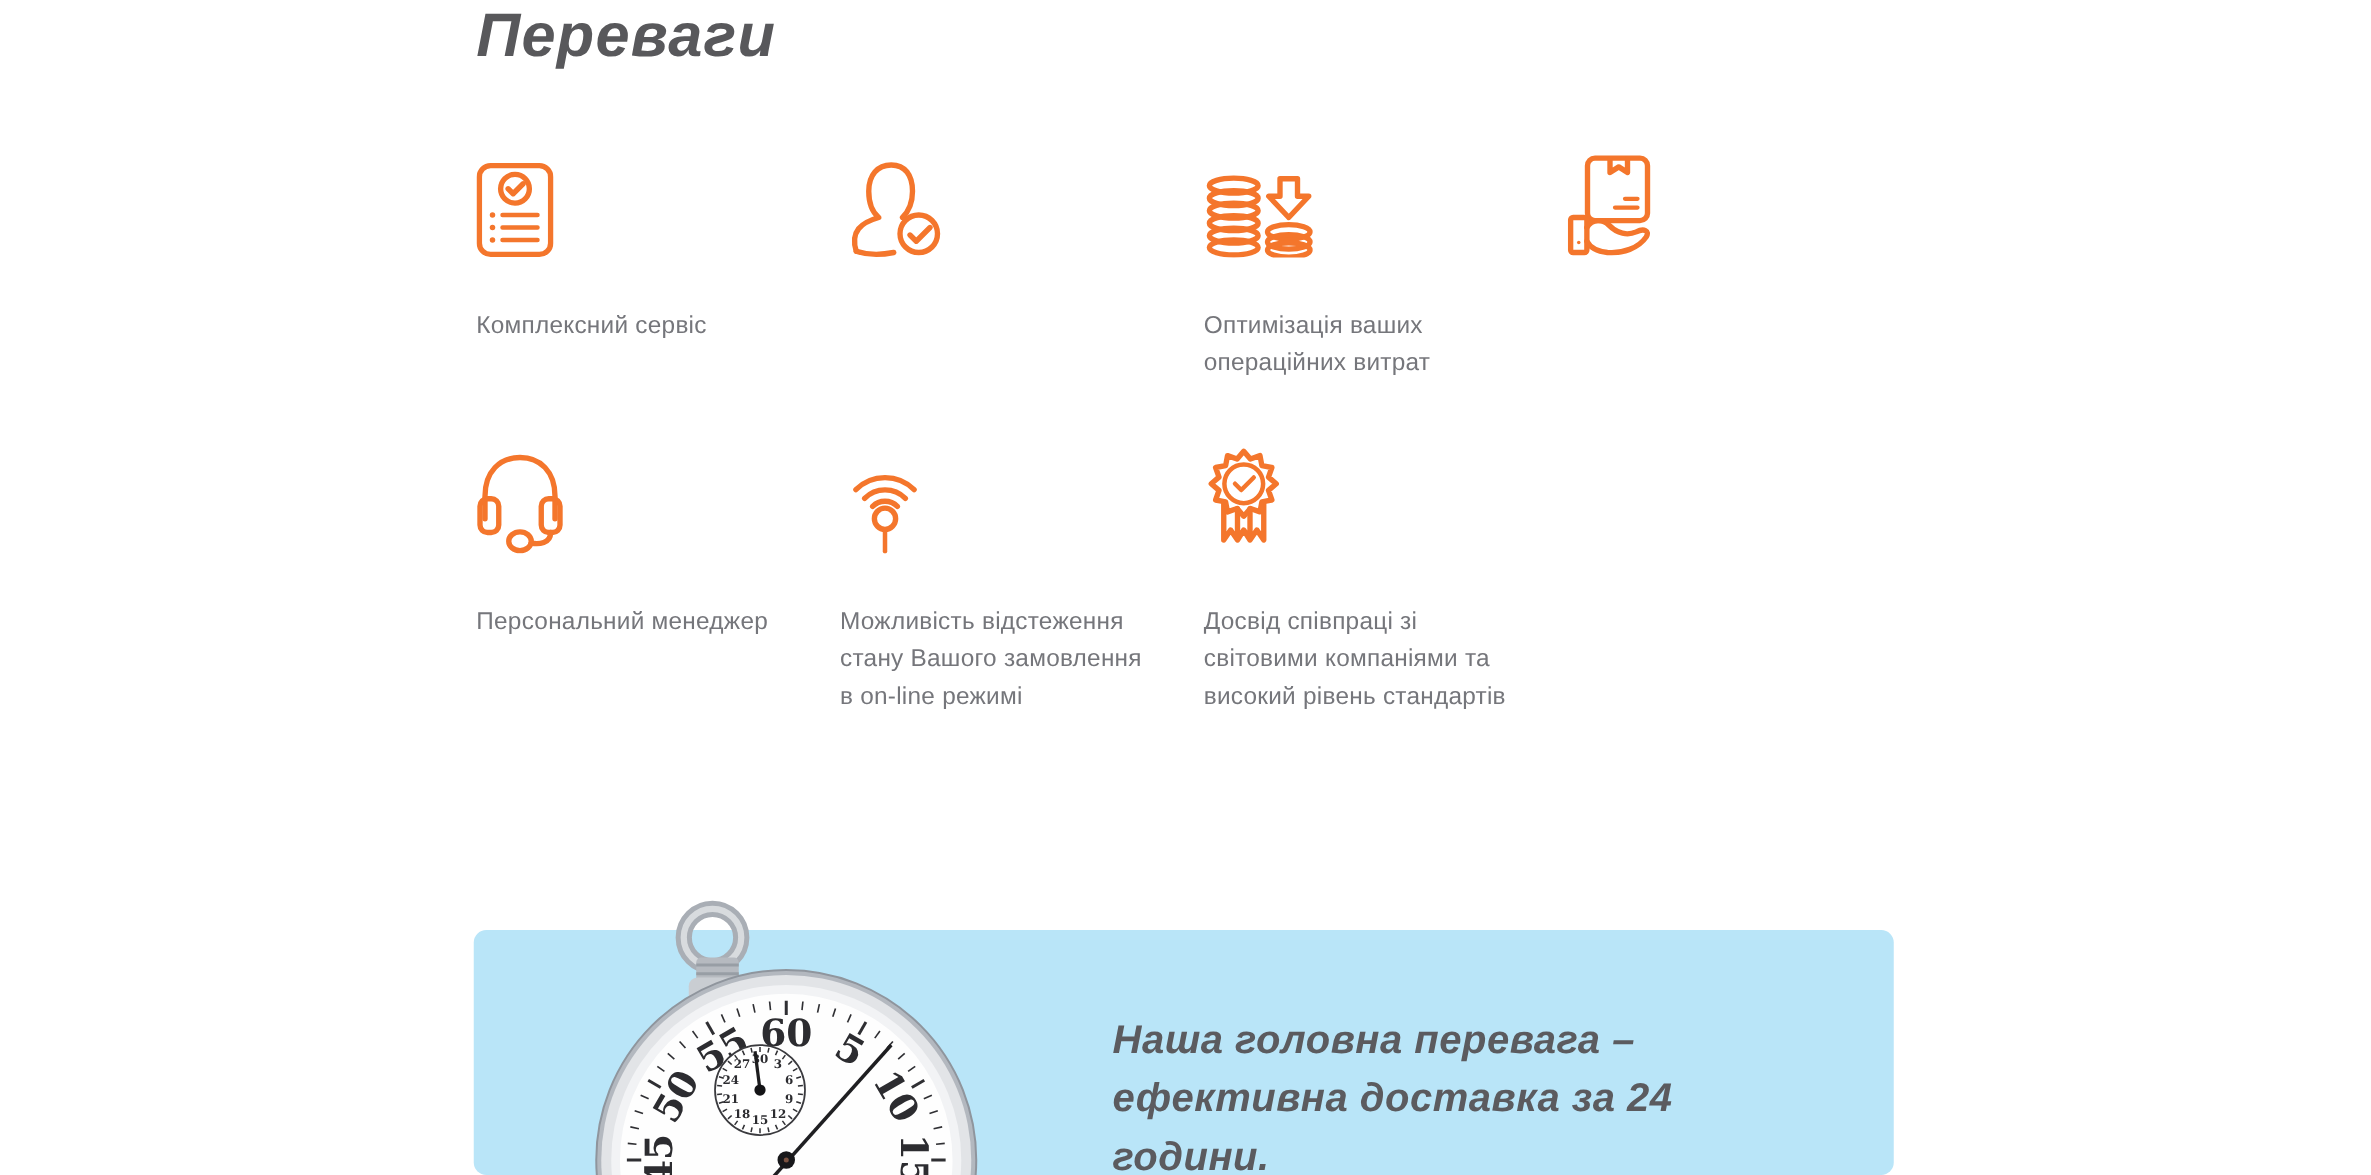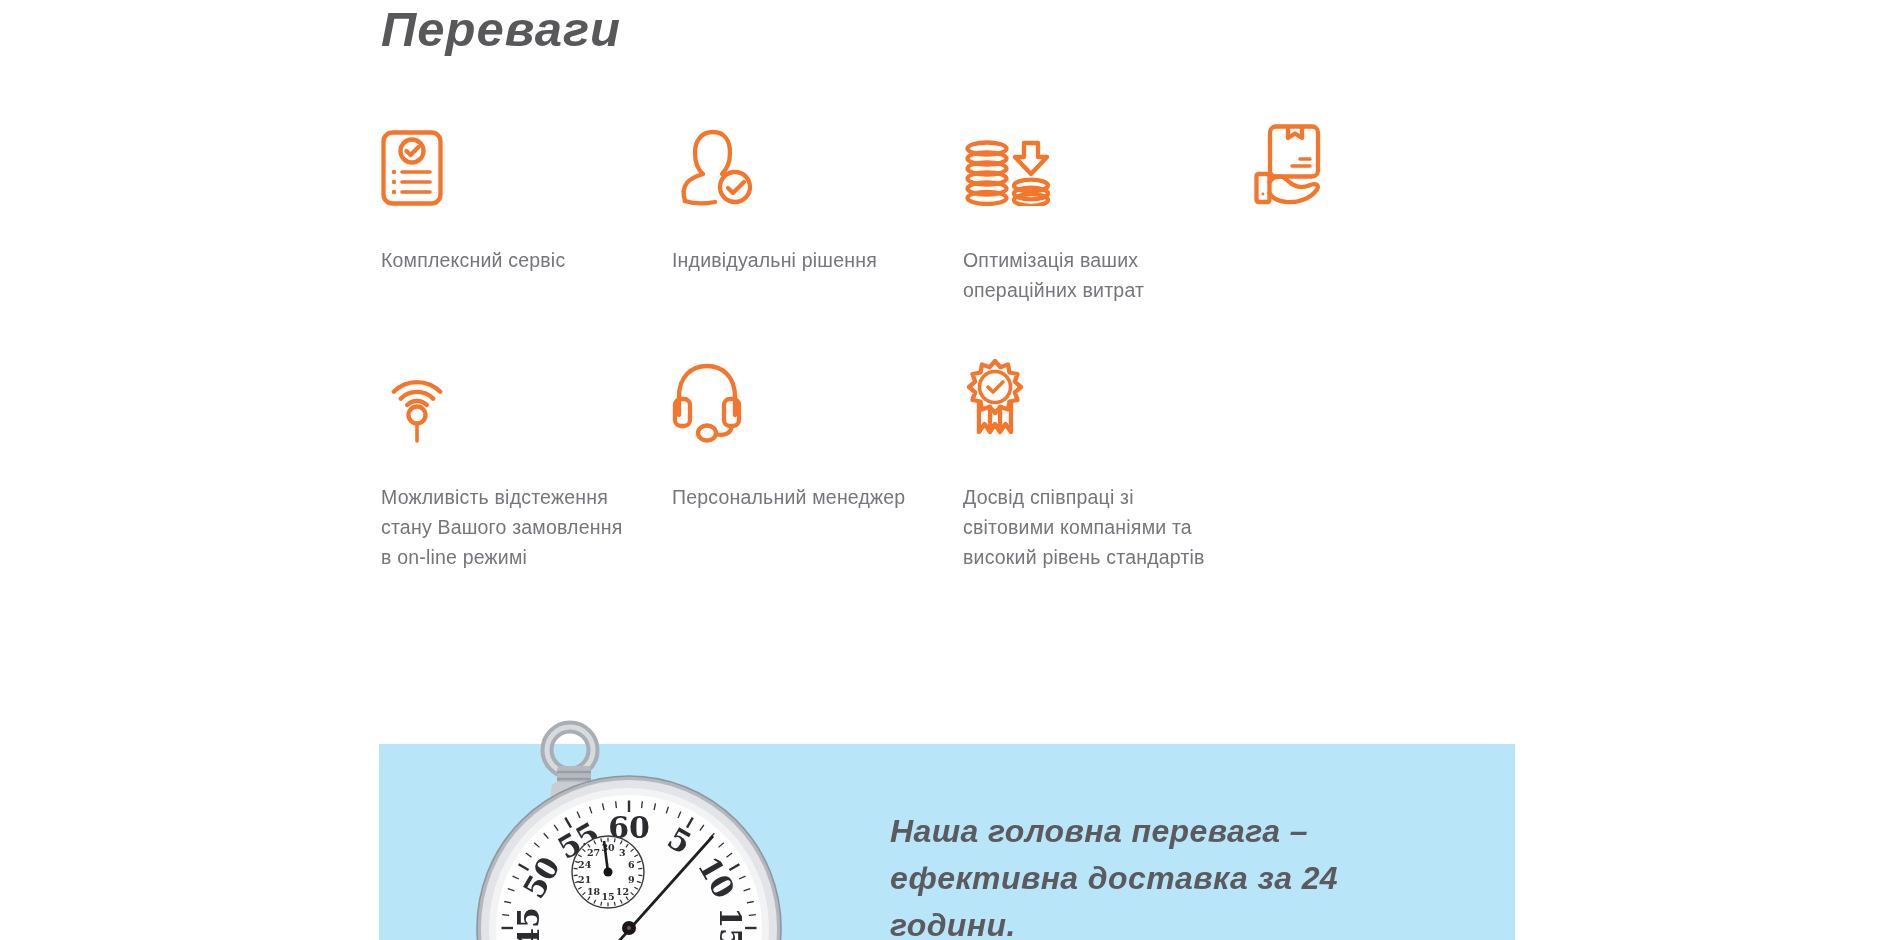--- a/index.html
+++ b/index.html
@@ -15,21 +15,21 @@
   .features{position:absolute;left:381px;top:128px;display:grid;
     grid-template-columns:repeat(4,261px);column-gap:30px;row-gap:60px;}
   .feature .icon-box{height:78px;display:flex;align-items:flex-end;}
   .feature .label{margin-top:39px;font-size:19.5px;line-height:30px;color:#75767b;
     letter-spacing:.2px;white-space:pre-line;}
 
   
   .oicon *{stroke:#f4762c;stroke-width:4.3;fill:none;stroke-linecap:round;stroke-linejoin:round;}
 
   
-  .banner{position:absolute;left:379px;top:744px;width:1136px;height:196px;background:#b9e5f8;}
+  .banner{position:absolute;left:379px;top:744px;width:1136px;height:196px;background:#b9e5f8;border-radius:10px;}
   .banner-heading{position:absolute;left:511px;top:64px;margin:0;width:470px;
     font-size:32px;line-height:47px;font-weight:700;font-style:italic;
     color:#5b5b5f;letter-spacing:.4px;white-space:pre-line;}
 
   .stopwatch{position:absolute;left:400px;top:712px;}
   .dial-num{font-family:"DejaVu Serif",serif;font-size:30px;font-weight:700;fill:#2c2c30;}
   .sub-num{font-family:"DejaVu Serif",serif;font-size:9.5px;font-weight:700;fill:#2c2c30;}
 </style>
 </head>
 <body>
@@ -57,21 +57,20 @@
 
     <div class="feature">
       <div class="icon-box">
         <svg class="oicon" width="84" height="78" viewBox="0 0 84 78">
           <path d="M13,73 C8,57 17,50 31,46 C25,41 23,34 23,25 C23,12 30,4 41,4 C52,4 58,12 58,25 C58,34 55,41 50,46 C59,48 65,52 68,57"></path>
           <path d="M13,73 C22,76 33,76 43,74"></path>
           <circle cx="63" cy="59" r="15" style="fill:#ffffff"></circle>
           <path d="M56,60 l5,5 l11,-11"></path>
         </svg>
       </div>
-      <div class="label">Індивідуальні рішення</div>
     </div>
 
     <div class="feature">
       <div class="icon-box">
         <svg class="oicon" width="88" height="66" viewBox="0 0 88 66">
           <ellipse cx="24" cy="8.5" rx="19.5" ry="6"></ellipse>
           <ellipse cx="24" cy="18.5" rx="19.5" ry="6"></ellipse>
           <ellipse cx="24" cy="28.5" rx="19.5" ry="6"></ellipse>
           <ellipse cx="24" cy="38.5" rx="19.5" ry="6"></ellipse>
           <ellipse cx="24" cy="48.5" rx="19.5" ry="6"></ellipse>
@@ -94,44 +93,44 @@
           <path d="M38,42 h18 M46,35 h10" style="stroke-width:3.4"></path>
           <rect x="2.5" y="50" width="13" height="28" rx="2"></rect>
           <circle cx="9" cy="70" r="1.4" style="fill:#f4762c;stroke:none"></circle>
           <path d="M15.5,58 C20,51 28,51 33,56 C40,63 48,64.5 55,61.5 C61,58.5 66,60.5 63,65.5 C57,74.5 44,79 32,78 C23,77 17.5,73 15.5,69"></path>
         </svg>
       </div>
     </div>
 
     <div class="feature">
       <div class="icon-box">
+        <svg class="oicon" width="70" height="82" viewBox="0 0 70 82">
+          <path d="M7,54 V36 C7,16 19,5 35,5 C51,5 63,16 63,36 V54"></path>
+          <rect x="3" y="38" width="15" height="27" rx="6"></rect>
+          <rect x="52" y="38" width="15" height="27" rx="6"></rect>
+          <path d="M59.5,65 C59.5,74 50,74.5 44,73.5"></path>
+          <ellipse cx="35" cy="72" rx="9" ry="7.5"></ellipse>
+        </svg>
+      </div>
+      <div class="label">Персональний менеджер</div>
+    </div>
+
+    <div class="feature">
+      <div class="icon-box">
         <svg class="oicon" width="72" height="82" viewBox="0 0 72 82">
           <path d="M12.7,30.7 A33,33 0 0 1 59.3,30.7"></path>
           <path d="M19.7,37.7 A23,23 0 0 1 52.3,37.7"></path>
           <path d="M26.1,44.1 A14,14 0 0 1 45.9,44.1"></path>
           <circle cx="36" cy="54" r="8.5"></circle>
           <path d="M36,62.5 V80" style="stroke-width:3.6"></path>
         </svg>
       </div>
       <div class="label">Можливість відстеження
 стану Вашого замовлення
 в on-line режимі</div>
-    </div>
-
-    <div class="feature">
-      <div class="icon-box">
-        <svg class="oicon" width="70" height="82" viewBox="0 0 70 82">
-          <path d="M7,54 V36 C7,16 19,5 35,5 C51,5 63,16 63,36 V54"></path>
-          <rect x="3" y="38" width="15" height="27" rx="6"></rect>
-          <rect x="52" y="38" width="15" height="27" rx="6"></rect>
-          <path d="M59.5,65 C59.5,74 50,74.5 44,73.5"></path>
-          <ellipse cx="35" cy="72" rx="9" ry="7.5"></ellipse>
-        </svg>
-      </div>
-      <div class="label">Персональний менеджер</div>
     </div>
 
     <div class="feature">
       <div class="icon-box">
         <svg class="oicon" width="64" height="86" viewBox="0 0 64 86">
           <path d="M16,46 L16,75 L21.5,67 L27,75 L27,50 M27,75 L32,67 L37,75 L37,50 M37,75 L42.5,67 L48,75 L48,46"></path>
           <polygon id="rosette" points="32.0,4.0 37.3,10.2 45.0,7.5 46.5,15.5 54.5,17.0 51.8,24.7 58.0,30.0 51.8,35.3 54.5,43.0 46.5,44.5 45.0,52.5 37.3,49.8 32.0,56.0 26.7,49.8 19.0,52.5 17.5,44.5 9.5,43.0 12.2,35.3 6.0,30.0 12.2,24.7 9.5,17.0 17.5,15.5 19.0,7.5 26.7,10.2"></polygon>
           <circle cx="32" cy="30" r="15.5" style="stroke-width:3.6"></circle>
           <path d="M25,30 l5,5 l10,-10" style="stroke-width:3.6"></path>
         </svg>

